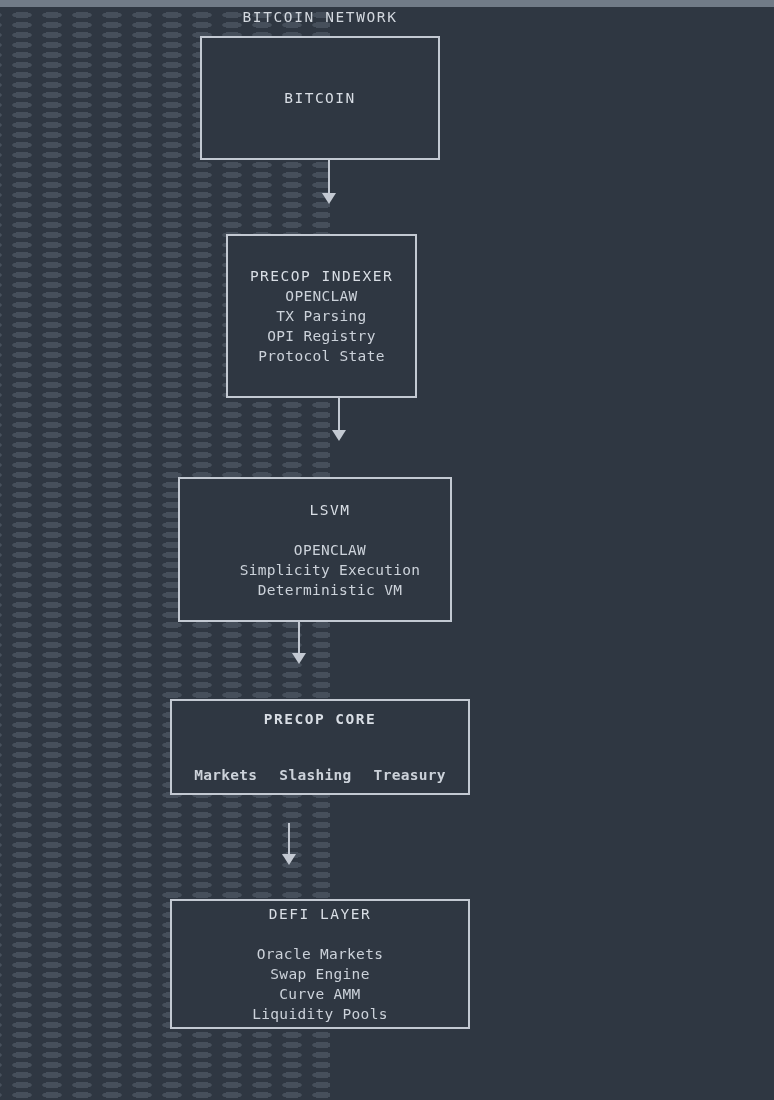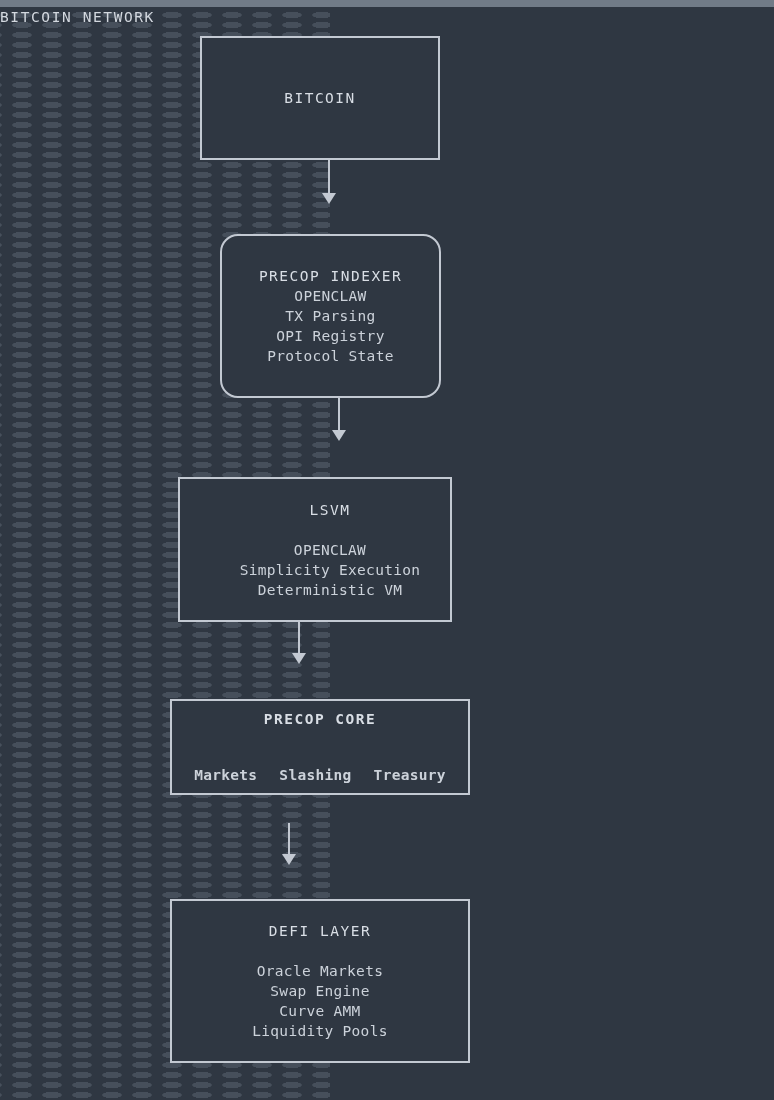--- a/index.html
+++ b/index.html
@@ -48,20 +48,21 @@
     height: 7px;
     background: #717b87;
   }
 
   
   #network-title {
     position: absolute;
     left: 0;
     top: 9px;
     width: 640px;
+    text-align: center;
     font-size: 14.5px;
     letter-spacing: 1.6px;
     color: #d3d8df;
     white-space: nowrap;
   }
 
   
   .node {
     position: absolute;
     border: 2px solid #c3c9d2;
@@ -100,30 +101,30 @@
     gap: 22px;
     margin-top: 36px;
     text-align: right;
   }
 
   
   #node-bitcoin {
     left: 200px; top: 36px; width: 240px; height: 124px; justify-content: center;
   }
   #node-indexer {
-    left: 220px; top: 234px; width: 221px; height: 164px; border-radius: 18px;
+    left: 226px; top: 234px; width: 191px; height: 164px;
   }
   #node-lsvm {
     left: 178px; top: 477px; width: 274px; height: 145px; padding-left: 30px;
   }
   #node-core {
     left: 170px; top: 699px; width: 300px; height: 96px; font-weight: bold;
   }
   #node-defi {
-    left: 170px; top: 899px; width: 300px; height: 164px;
+    left: 170px; top: 899px; width: 300px; height: 130px;
   }
 
   
   .connector {
     position: absolute;
     z-index: 2;
   }
   .connector-line {
     position: absolute;
     left: 0;

